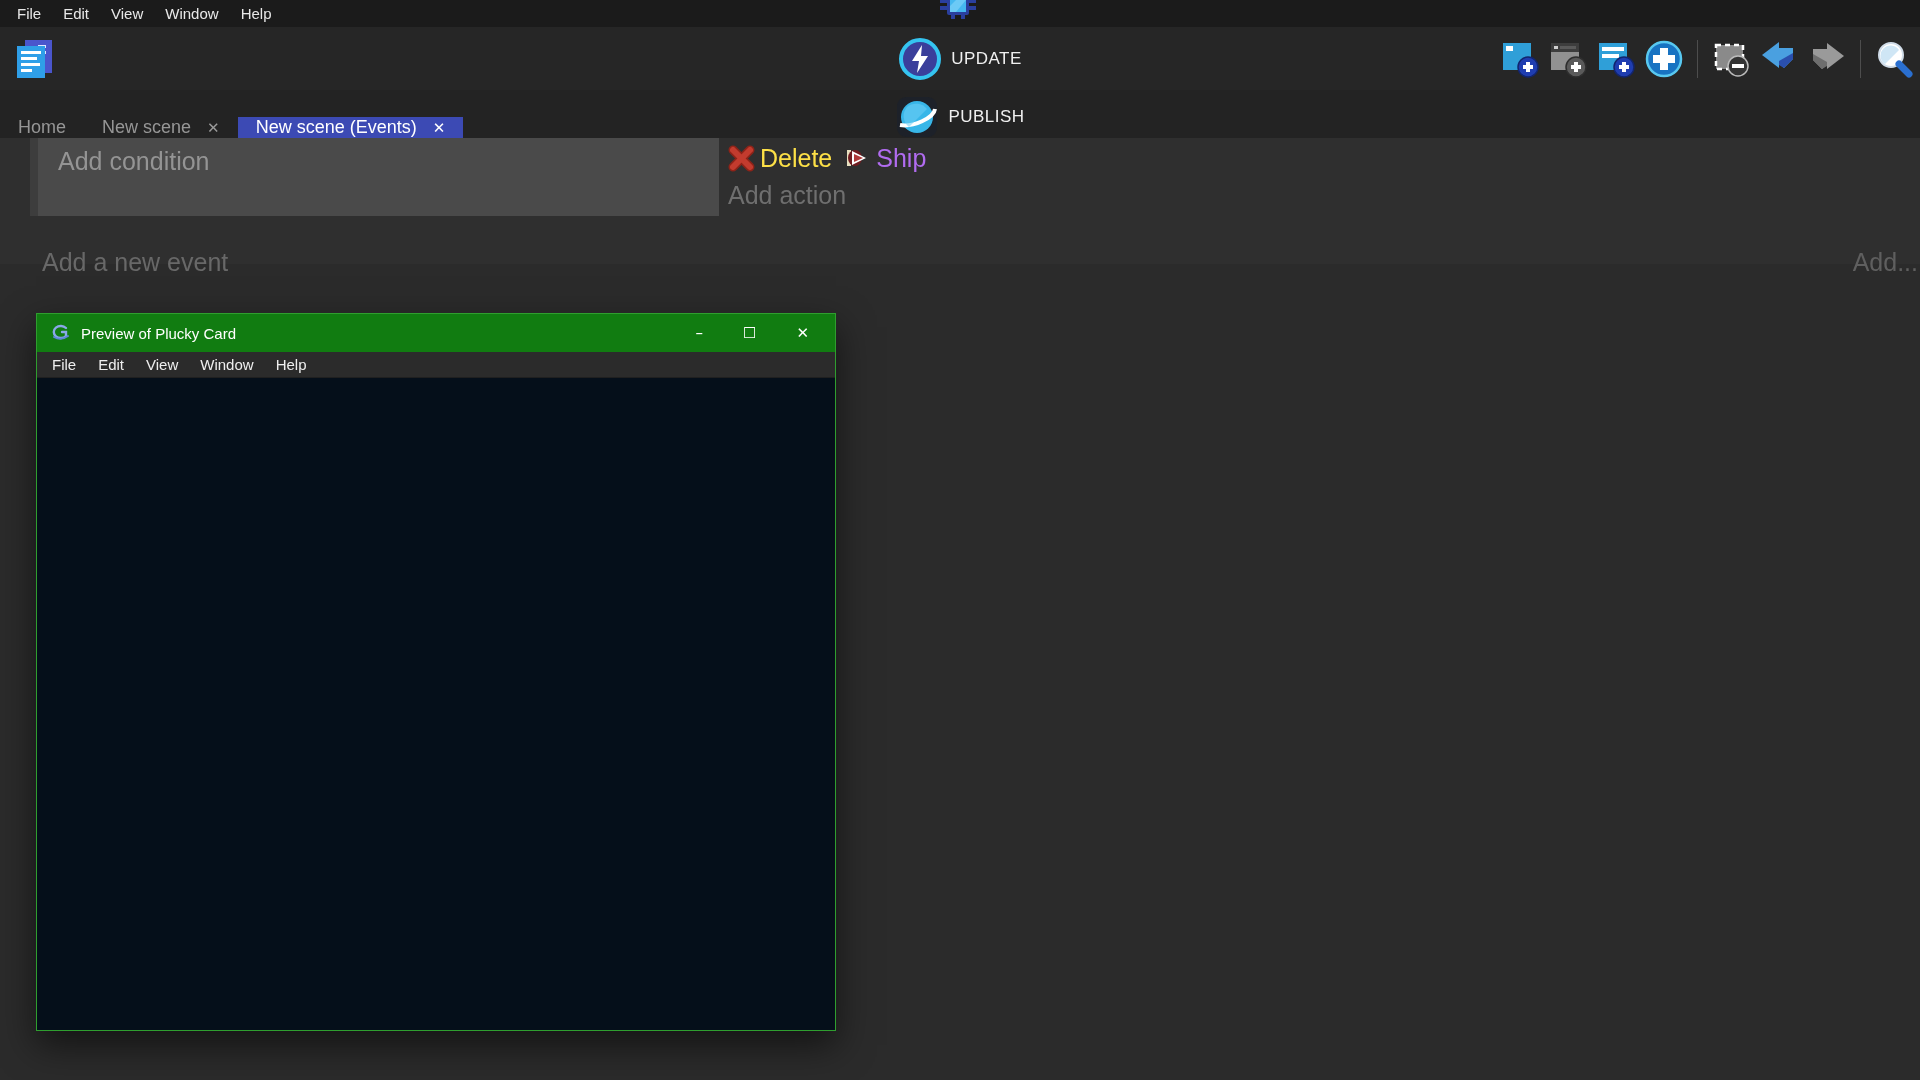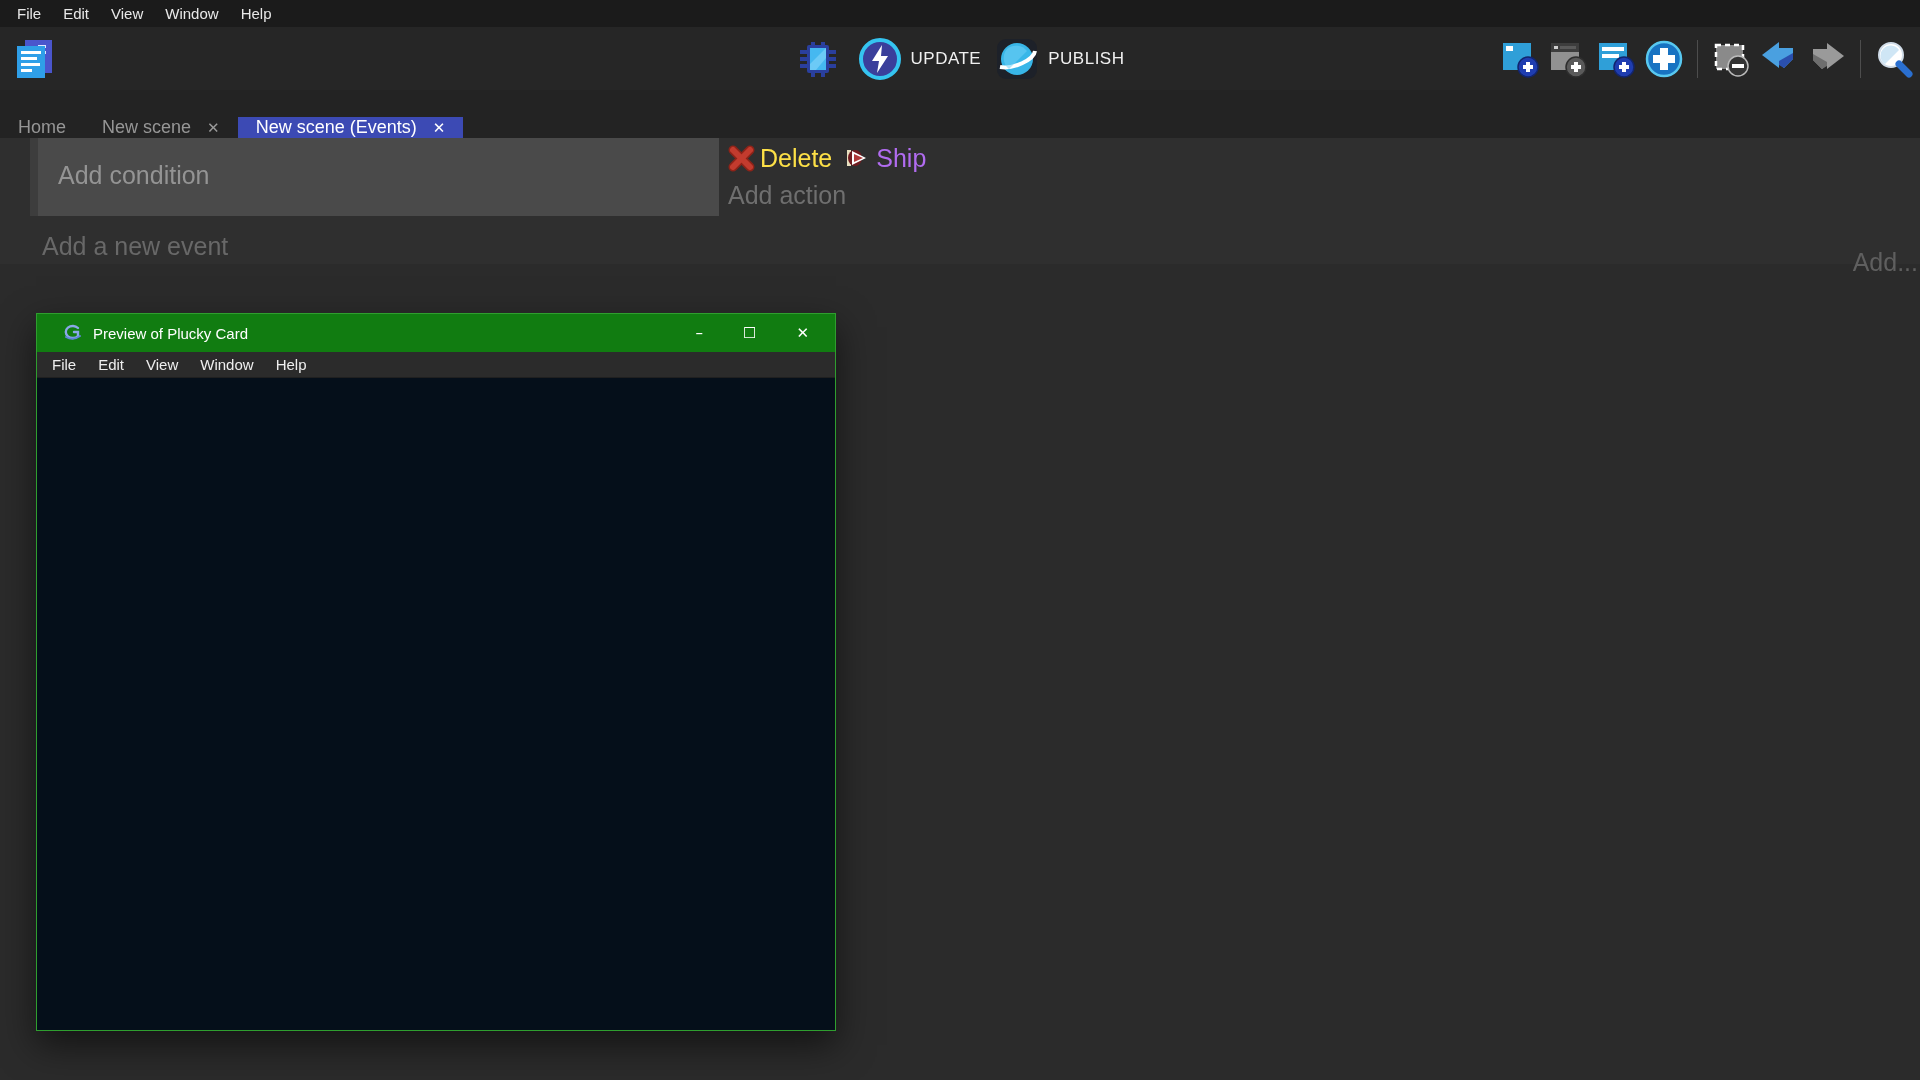--- a/index.html
+++ b/index.html
@@ -19,21 +19,21 @@
     font-size:15px; color:#e8e8e8; padding:0 11px; line-height:27px; cursor:default;
   }
 
   
   .toolbar {
     height:63px; background:#262626;
     display:flex; align-items:center; position:relative;
   }
   .toolbar-left { position:absolute; left:12px; top:0; height:63px; display:flex; align-items:center; }
   .toolbar-center { position:absolute; left:0; right:0; top:0; height:63px;
-    display:flex; align-items:center; justify-content:center; gap:14px; }
+    display:flex; align-items:center; justify-content:center; gap:14px;flex-direction:column; }
   .toolbar-right { position:absolute; right:6px; top:0; height:63px;
     display:flex; align-items:center; gap:8px; }
   .tb-btn { display:flex; align-items:center; gap:9px; cursor:pointer; }
   .tb-label { font-size:17px; color:#f0f0f0; letter-spacing:0.5px; }
   .tb-sep { width:1px; height:38px; background:#4d4d4d; margin:0 5px; }
   .icon-44 { width:44px; height:44px; display:block; }
   .icon-40 { width:40px; height:40px; display:block; }
 
   
   .tabbar {
@@ -45,44 +45,44 @@
   }
   .tab .tab-close { font-size:15px; color:#9a9a9a; cursor:pointer; }
   .tab.active { background:#3c4ab4; color:#ffffff; }
   .tab.active .tab-close { color:#ffffff; }
 
   
   .events-sheet { height:126px; background:#2f2f2f; position:relative; }
   .event-row { display:flex; margin-left:30px; height:78px; }
   .event-handle { width:8px; background:#3d3d3d; }
   .condition-block {
-    width:681px; background:#4a4a4a; padding:23px 0 0 20px;
+    width:681px; background:#4a4a4a; padding:9px 0 0 20px;
   }
   .placeholder-lg { font-size:25px; color:#949494; }
   .actions-col { padding-left:9px; flex:1; }
   .action-line { display:flex; align-items:center; gap:5px; height:40px; }
   .action-verb { font-size:25px; color:#fde047; }
   .action-object { font-size:25px; font-weight:normal; color:#b16cf0; margin-left:2px; }
   .action-placeholder { font-size:25px; color:#6f6f6f; line-height:34px; }
   .add-event-row {
-    display:flex; justify-content:space-between; align-items:flex-start;
+    display:flex; justify-content:space-between; align-items:flex-end;
     padding:16px 2px 0 42px;
   }
   .add-event-text { font-size:25px; color:#686868; }
   .add-more-text { font-size:25px; color:#5f5f5f; white-space:nowrap;margin-top:16px; }
 
   
   .preview-window {
     position:absolute; left:36px; top:313px; width:800px; height:718px;
     border:1px solid #2f9e2f; background:#050f1a;
     box-shadow:0 14px 34px rgba(0,0,0,0.55);
   }
   .pw-titlebar {
     height:38px; background:#117c11; display:flex; align-items:center;
-    padding:0 0 0 26px;
+    padding:0 0 0 14px;
   }
   .pw-title { font-size:15px; color:#ffffff; margin-left:10px; flex:1; }
   .pw-controls { display:flex; align-items:center; gap:40px; padding-right:26px; }
   .pw-ctrl { color:#ffffff; font-size:15px; cursor:pointer; line-height:38px;
     font-family:"DejaVu Sans", sans-serif; }
   .pw-menubar {
     height:26px; background:#2b2b2b; display:flex; align-items:center; padding-left:4px;
     border-bottom:1px solid #202020;
   }
   .pw-menubar .menu-item { font-size:15px; color:#eeeeee; padding:0 11px; line-height:26px; }

